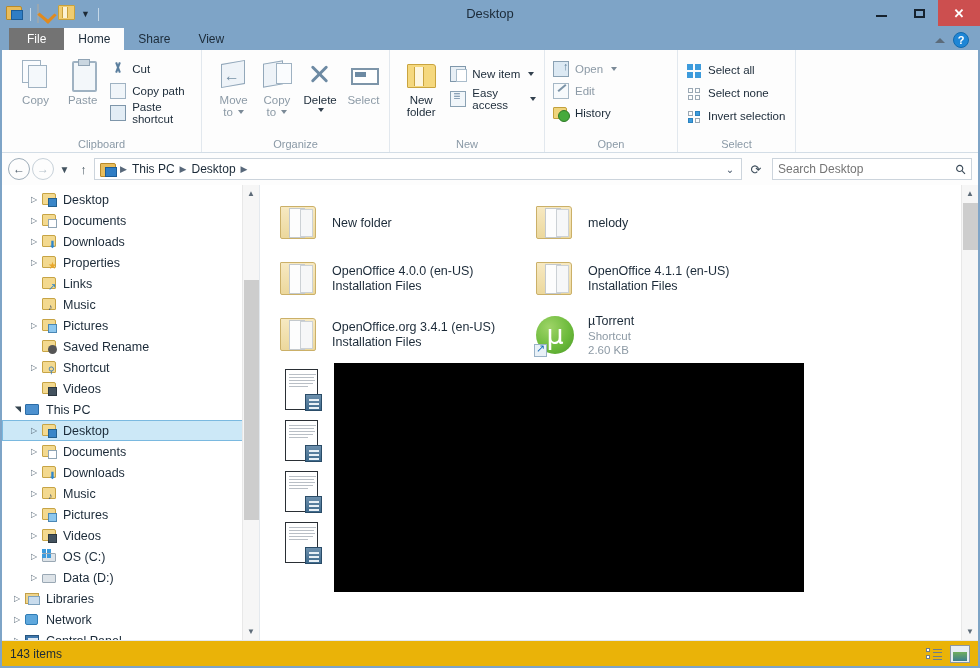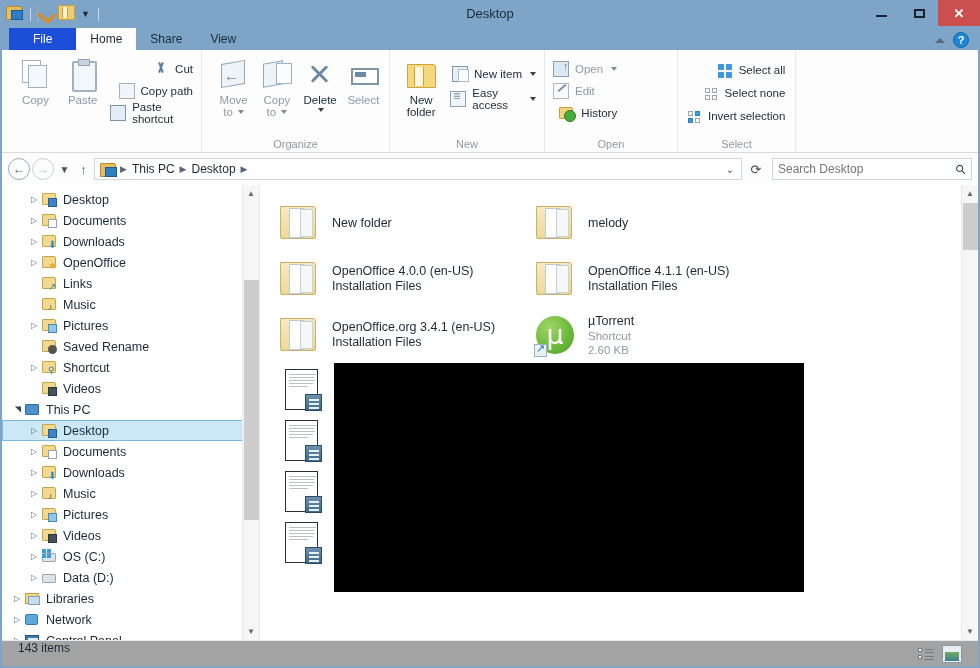--- a/index.html
+++ b/index.html
@@ -88,21 +88,21 @@
   
   .tabstrip {
     flex: 0 0 22px; height: 22px;
     display: flex; align-items: flex-end;
     padding-left: 9px; position: relative;
   }
   .tab {
     height: 22px; line-height: 22px;
     padding: 0 14px; font-size: 12px; color: #1b2a38;
   }
-  .tab.file { background: #1d4ed8; color: #fff; font-weight: normal; padding: 0 24px; }
+  .tab.file { background: #737373; color: #fff; font-weight: normal; padding: 0 18px; }
   .tab.active { background: #fdfdfd; color: #1b2a38; }
   .tabstrip .right-tools {
     margin-left: auto; display: flex; align-items: center;
     gap: 8px; padding-right: 11px; padding-bottom: 2px;
   }
   .chev-up {
     width: 0; height: 0; border-left: 5px solid transparent;
     border-right: 5px solid transparent; border-bottom: 5px solid #5b6b7a;
   }
   .help-btn {
@@ -135,21 +135,21 @@
     align-items: center; padding-top: 4px;
     font-size: 11.5px; color: #8c9aa6; text-align: center; line-height: 12px;
   }
   .big-btn.enabled { color: #1b2a38; }
   .big-ico { width: 32px; height: 32px; margin-bottom: 3px; position: relative; }
   .small-col { display: flex; flex-direction: column; padding-top: 4px; gap: 3px; }
   .small-btn {
     display: flex; align-items: center; gap: 6px;
     font-size: 11.5px; color: #8c9aa6; height: 19px; padding-right: 4px;
   }
-  .small-btn.enabled { color: #1b2a38; justify-content: flex-end; }
+  .small-btn.enabled { color: #1b2a38; }
   .small-ico { width: 16px; height: 16px; flex: 0 0 16px; position: relative; }
   .dd-caret {
     width: 0; height: 0; border-left: 3.5px solid transparent;
     border-right: 3.5px solid transparent; border-top: 4px solid #7b8a97;
     margin-left: 2px;
   }
   .dd-caret.dark { border-top-color: #33414e; }
 
   
   .ic-copy { }
@@ -496,23 +496,23 @@
     height: 17px; display: flex; align-items: center; justify-content: center;
     font-size: 8px; color: #5d6b78;
   }
   .vsb .arrow.bottom { position: absolute; bottom: 0; left: 0; right: 0; }
   .vsb .thumb {
     position: absolute; left: 1px; width: 15px; background: #cdcdcd;
   }
 
   
   .statusbar {
-    flex: 0 0 26px; height: 26px; background: #a3a3a3;
-    margin: 0 2px 2px 2px; display: flex; 
-    padding: 0 16px; border-top: 1px solid #e4e9ee;
+    flex: 0 0 26px; height: 26px; background: #eab308;
+    margin: 0 2px 2px 2px; display: flex; align-items: center;
+    padding: 0 8px; border-top: 1px solid #e4e9ee;
   }
   .status-text { font-size: 12px; color: #1b2a38; }
   .view-btns { margin-left: auto; display: flex; gap: 6px; align-items: center; }
   .vb { width: 20px; height: 18px; position: relative; }
   .vb-details i {
     position: absolute; background: #6e7d8a;
   }
   .vb-details i:nth-child(1){left:2px;top:3px;width:4px;height:4px;border:1px solid #6e7d8a;background:#fff}
   .vb-details i:nth-child(2){left:2px;top:10px;width:4px;height:4px;border:1px solid #6e7d8a;background:#fff}
   .vb-details i:nth-child(3){left:9px;top:4px;width:9px;height:1.5px}
@@ -586,20 +586,21 @@
           <div class="small-btn enabled">
             <span class="small-ico ic-sq"></span>
             <span>Copy path</span>
           </div>
           <div class="small-btn enabled">
             <span class="small-ico ic-sq-b"></span>
             <span>Paste shortcut</span>
           </div>
         </div>
       </div>
+      <div class="rgroup-title">Clipboard</div>
     </div>
 
     <div class="rgroup" style="width:188px">
       <div class="rgroup-items" style="padding-left:10px">
         <div class="big-btn">
           <span class="big-ico ic-moveto"></span>
           <span>Move</span>
           <span style="display:flex;align-items:center;gap:3px">
             <span>to</span>
             <span class="dd-caret"></span>
@@ -757,21 +758,21 @@
               <span class="f-ov mini-dl">⬇</span>
             </span>
             <span class="tlabel">Downloads</span>
           </div>
           <div class="tnode" style="padding-left: 25px;">
             <span class="tw">▷</span>
             <span class="tico">
               <span class="f-base"></span>
               <span class="f-ov mini-star">★</span>
             </span>
-            <span class="tlabel">OpenOffice</span>
+            <span class="tlabel">Properties</span>
           </div>
           <div class="tnode" style="padding-left: 25px;">
             <span class="tw"></span>
             <span class="tico">
               <span class="f-base"></span>
               <span class="f-ov mini-link">↗</span>
             </span>
             <span class="tlabel">Links</span>
           </div>
           <div class="tnode" style="padding-left: 25px;">

